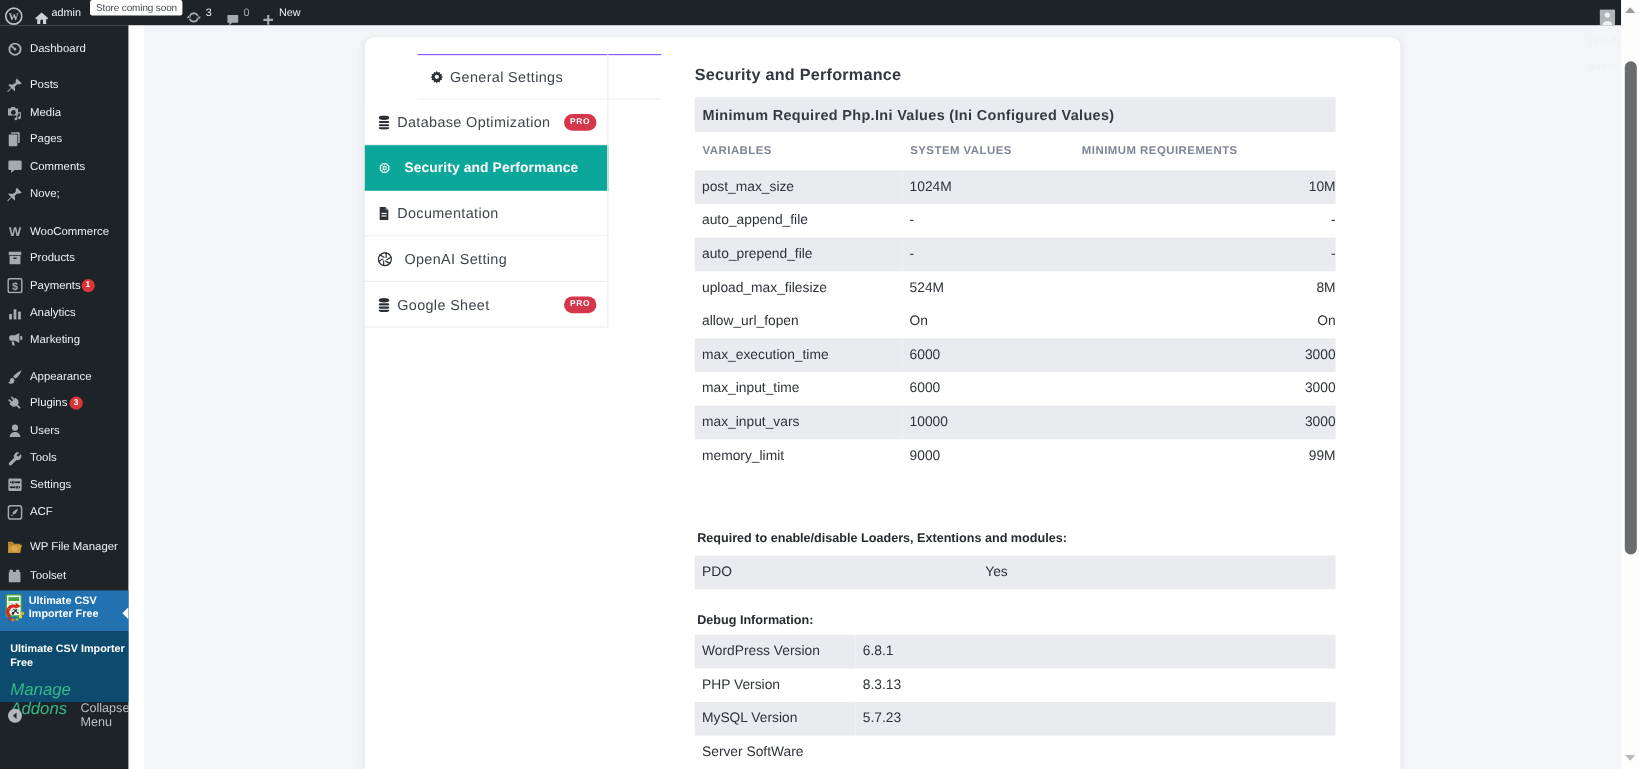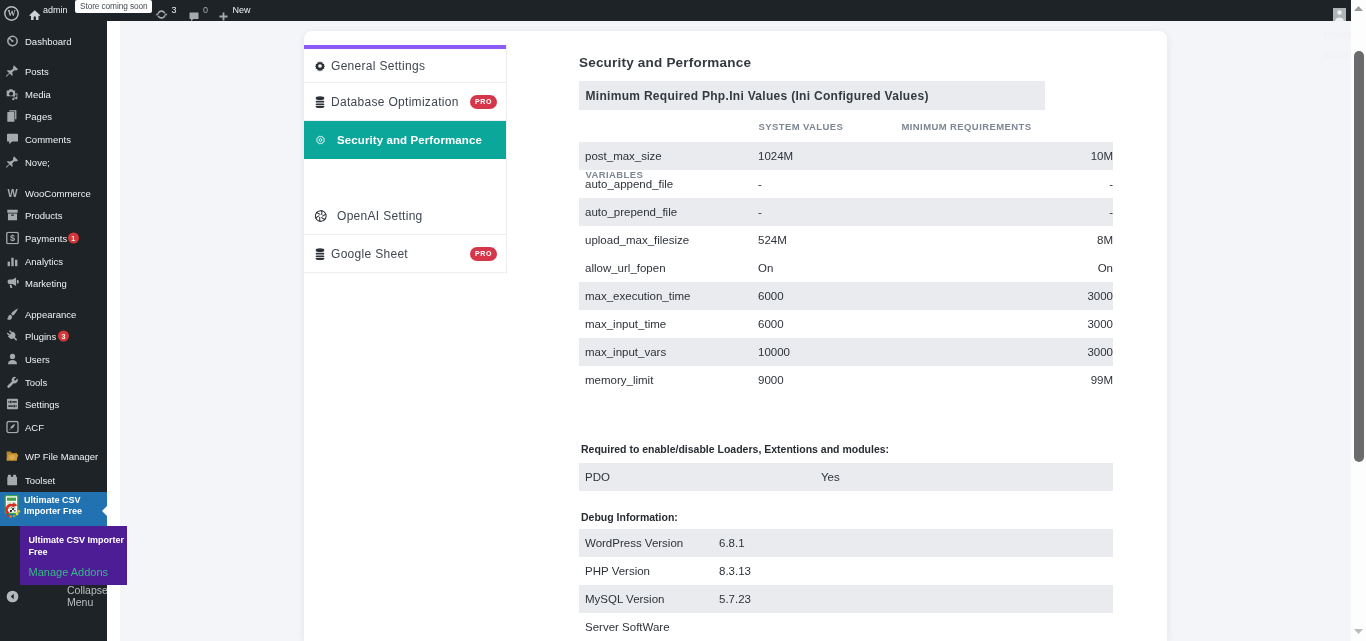--- a/index.html
+++ b/index.html
@@ -25,40 +25,40 @@
   
   #gutter { left:107px; top:21px; width:13px; height:620px; background:#ffffff; }
   #content { left:120px; top:21px; width:1231px; height:620px; background:#f4f5f8; }
 
   
   #card { left:304px; top:31px; width:863px; height:610px; background:#fff;
     border-radius:8px 8px 0 0; box-shadow:0 1px 6px rgba(90,100,120,.12); }
 
   
   .tab { left:304px; width:203px; height:38px; border-bottom:1px solid #eceef0; background:#fff; }
-  .tab.first { border-top:4px solid #8b5cf6; }
+  .tab.first { border-top:1px solid #8b5cf6;margin-left:44px; }
   .tab .ic { position:absolute; left:10px; top:50%; transform:translateY(-50%); width:12px; height:12px; }
   .tab .tx { position:absolute; left:27px; top:50%; transform:translateY(-50%);
     font-size:12px; color:#3f4650; letter-spacing:.3px; white-space:nowrap; }
   .tab.active { background:#0ba79a; border-bottom:1px solid #0ba79a; }
   .tab.active .tx { color:#fff; font-weight:700; left:33px; font-size:11.5px; letter-spacing:.1px; }
   .tablist-r { left:506px; top:45px; width:1px; height:229px; background:#eceef0; }
   .pro { position:absolute; right:10px; top:50%; transform:translateY(-50%); width:27px; height:14px;
     background:#d63649; border-radius:7px; color:#fff; font-size:7px; font-weight:700;
     text-align:center; line-height:14px; letter-spacing:.6px; }
 
   
   .h1 { left:579px; top:55px; font-size:13.5px; font-weight:700; color:#343941; letter-spacing:.2px; }
   table.t { position:absolute; left:579px; width:534px; border-collapse:collapse; table-layout:fixed; }
   table.t td { font-size:11.5px; color:#2e333a; padding:0 0 0 6px; height:28px; vertical-align:middle; }
   tr.g td { background:#e9ebee; }
   td.r { text-align:right; padding-right:8px; }
   .lbl { position:absolute; left:581px; font-size:10.5px; font-weight:700; color:#272c33; }
 
-  .thead { left:579px; top:81px; width:466px; height:29px; background:#e9ebee; }
+  .thead { left:579px; top:81px; width:534px; height:29px; background:#e9ebee; }
   .thead span { position:absolute; left:6.5px; top:50%; transform:translateY(-50%);
     font-size:12px; font-weight:700; color:#343a42; letter-spacing:.3px; }
   .cols { left:579px; top:110px; width:534px; height:32px; background:#fff; }
   .cols span { position:absolute; top:50%; transform:translateY(-50%);
     font-size:9.5px; font-weight:700; color:#7d8694; letter-spacing:.4px; }
 
   
   #sb { left:1350.5px; top:0; width:15.5px; height:641px; background:#fdfdfd; }
   #sbthumb { left:1354px; top:51px; width:10px; height:411px; background:#696b6d; border-radius:5px; }
   .sbarrow { width:9px; height:5px; }
@@ -266,23 +266,23 @@
       <circle cx="6.8" cy="21.6" r="1.3" fill="#e87a23"></circle>
       <circle cx="3.8" cy="20.6" r="1.2" fill="#d82c20"></circle>
       <path d="M7.2 12.5 l3.6 3.4 M10.2 12.8 l-3.2 3.2" stroke="#2a2a2a" stroke-width="1"></path>
       <circle cx="6.8" cy="16.2" r="1.1" fill="#222"></circle>
         <circle cx="10.9" cy="15.7" r=".9" fill="#555"></circle>
     </svg>
     <div style="position:absolute;left:24px;top:3px;font-size:9px;font-weight:700;color:#fff;line-height:11.8px;">Ultimate CSV<br>Importer Free</div>
   </div>
   <div class="ab" style="left:102px;top:505.5px;width:0;height:0;border-right:5.5px solid #ffffff;border-top:5px solid transparent;border-bottom:5px solid transparent;"></div>
 
-  <div class="ab" style="left:0;top:525.5px;width:107px;height:59px;background:#4c1d95;margin-left:20px;">
+  <div class="ab" style="left:0;top:525.5px;width:107px;height:59px;background:#0c4a6e;">
     <div style="position:absolute;left:8.5px;top:8px;font-size:9px;font-weight:700;color:#fff;line-height:12px;">Ultimate CSV Importer<br>Free</div>
-    <div style="position:absolute;left:8.5px;top:40px;font-size:11px;color:#35b985;">Manage Addons</div>
+    <div style="position:absolute;left:8.5px;top:40px;font-size:14px;color:#35b985;font-style:italic;">Manage Addons</div>
   </div>
 
   <div class="ab" style="left:0;top:585px;width:107px;height:22px;">
     <svg style="position:absolute;left:6px;top:4.5px" width="13" height="13" viewBox="0 0 20 20">
       <circle cx="10" cy="10" r="9" fill="#b5b8ba"></circle>
       <path d="M12 5.8 L7.2 10 l4.8 4.2 Z" fill="#23282d"></path>
     </svg>
     <span style="position:absolute;left:25px;top:50%;transform:translateY(-50%);font-size:10.5px;color:#bcbfc2;margin-left:42px;">Collapse Menu</span>
   </div>
 
@@ -302,20 +302,29 @@
     <span class="tx">Database Optimization</span>
     <span class="pro">PRO</span>
   </div>
   <div class="ab tab active" style="top:121px;">
     <svg class="ic" style="width:13px;height:13px" viewBox="0 0 20 20">
       <path d="M10.00 5.00 A2.05 2.05 0 0 1 13.54 6.46 A2.05 2.05 0 0 1 15.00 10.00 A2.05 2.05 0 0 1 13.54 13.54 A2.05 2.05 0 0 1 10.00 15.00 A2.05 2.05 0 0 1 6.46 13.54 A2.05 2.05 0 0 1 5.00 10.00 A2.05 2.05 0 0 1 6.46 6.46 A2.05 2.05 0 0 1 10.00 5.00 Z" fill="none" stroke="#fff" stroke-width="1.5"></path>
       <circle cx="10" cy="10" r="2.1" fill="none" stroke="#fff" stroke-width="1.4"></circle>
     </svg>
     <span class="tx">Security and Performance</span>
   </div>
+  <div class="ab tab" style="top:159px;">
+    <svg class="ic" viewBox="0 0 20 20">
+      <path d="M4 1 h8 l4 4 v14 H4 Z" fill="#2b3137"></path>
+      <path d="M12 1 l4 4 h-4 Z" fill="#868c92"></path>
+      <rect x="6.5" y="9" width="7" height="1.6" fill="#fff"></rect>
+      <rect x="6.5" y="12.5" width="7" height="1.6" fill="#fff"></rect>
+    </svg>
+    <span class="tx">Documentation</span>
+  </div>
   <div class="ab tab" style="top:197px;">
     <svg class="ic" style="width:13.5px;height:13.5px;left:9.5px" viewBox="0 0 24 24" fill="none" stroke="#2b3137" stroke-width="1.8">
       <g>
           <path d="M12 2.6 a9.4 9.4 0 0 1 8.9 6.4 l-6.4 3.7"></path>
         </g>
       <g transform="rotate(60 12 12)">
           <path d="M12 2.6 a9.4 9.4 0 0 1 8.9 6.4 l-6.4 3.7"></path>
         </g>
       <g transform="rotate(120 12 12)">
           <path d="M12 2.6 a9.4 9.4 0 0 1 8.9 6.4 l-6.4 3.7"></path>
@@ -343,21 +352,21 @@
     <span class="pro">PRO</span>
   </div>
   <div class="ab tablist-r"></div>
 
   <div class="ab h1">Security and Performance</div>
 
   <div class="ab thead">
       <span>Minimum Required Php.Ini Values (Ini Configured Values)</span>
     </div>
   <div class="ab cols">
-    <span style="left:6.5px;margin-top:48px;">VARIABLES</span>
+    <span style="left:6.5px;">VARIABLES</span>
     <span style="left:179.5px;text-align:right;">SYSTEM VALUES</span>
     <span style="left:322.5px;">MINIMUM REQUIREMENTS</span>
   </div>
 
   <table class="t" style="top:142px;">
     <colgroup>
         <col style="width:173px">
         <col style="width:143px">
         <col style="width:218px">
       </colgroup>

